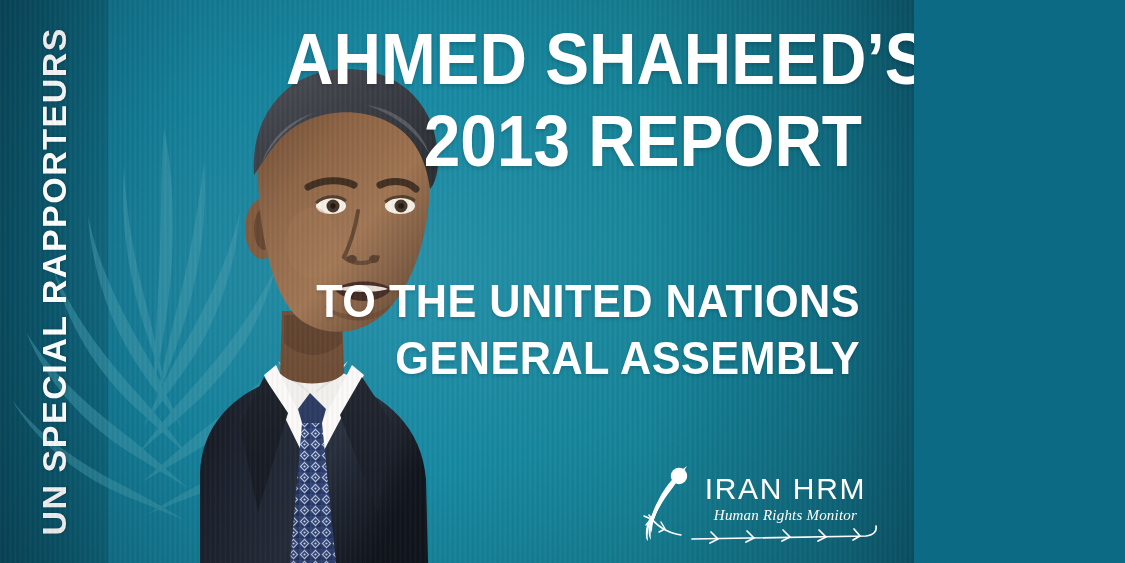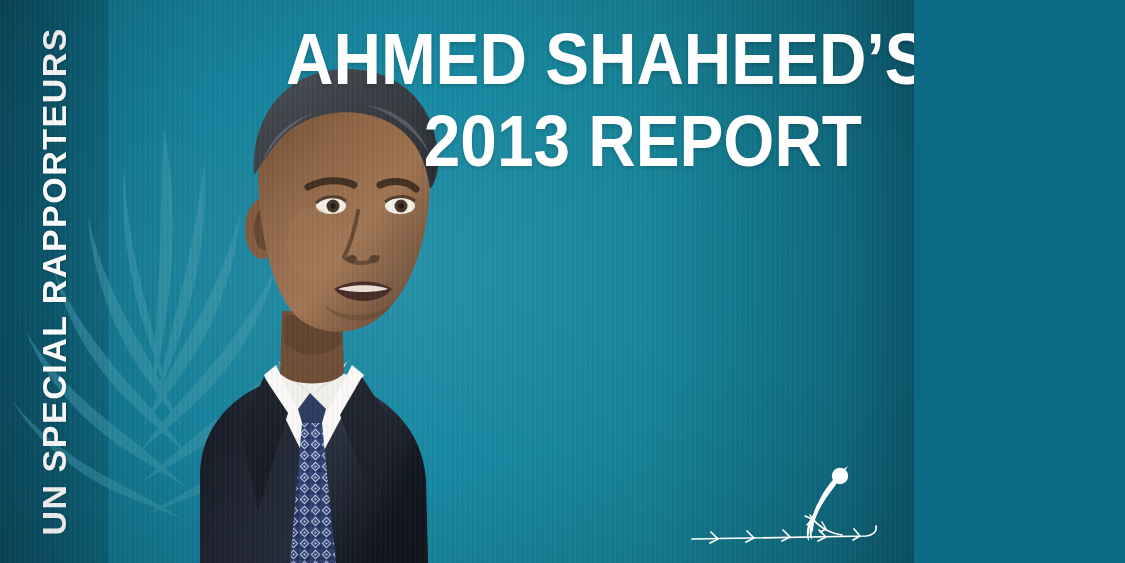--- a/index.html
+++ b/index.html
@@ -295,36 +295,44 @@
   </svg>
 
   <div class="texture"></div>
   <div class="vignette"></div>
 
   <div class="headline">
     <span class="line l1">AHMED SHAHEED’S</span>
     <span class="line l2">2013 REPORT</span>
   </div>
 
+  <div class="subhead">
+    <span class="line s1">TO THE UNITED NATIONS</span>
+    <span class="line s2">GENERAL ASSEMBLY</span>
+  </div>
 
   <div class="logo">
     <svg class="logo-mark" viewBox="0 0 60 78" aria-hidden="true">
       <g fill="#ffffff">
         <circle cx="38" cy="13" r="8.2"></circle>
         <path d="M46 3 C36 10 25 22 18 36 C14 44 12 52 12 58 C15 50 20 40 27 31 C33 23 40 13 46 3 Z"></path>
         <path d="M30 24 C21 31 14 41 11 52 C9 59 9 65 11 70 C11 62 13 53 18 45 C21 39 26 31 30 24 Z"></path>
         <path d="M22 36 C14 44 9 54 8 64 C7 70 8 74 10 77 C9 70 10 62 14 54 C16 48 19 41 22 36 Z"></path>
         <path d="M14 48 C7 56 4 65 5 73 C5 76 6 77 7 78 C6 72 7 65 10 58 C11 54 13 50 14 48 Z"></path>
       </g>
       <g stroke="#ffffff" stroke-width="1.5" fill="none" stroke-linecap="round">
         <path d="M8 52 C14 62 26 70 40 72"></path>
         <path d="M10 56 L3 53 M10 56 L5 62"></path>
         <path d="M24 66 L20 59 M24 66 L18 69"></path>
       </g>
     </svg>
+    <div class="logo-text">
+      <span class="logo-name">IRAN HRM</span>
+      <span class="logo-tag">Human Rights Monitor</span>
+    </div>
   </div>
 
   <svg class="logo-wire" viewBox="0 0 190 26" aria-hidden="true">
     <g stroke="#ffffff" stroke-width="1.7" fill="none" stroke-linecap="round">
       <path d="M2 16 L176 13 C184 12 187 8 186 3"></path>
       <path d="M28 16 L21 9 M28 16 L20 20"></path>
       <path d="M64 15 L57 8 M64 15 L56 19"></path>
       <path d="M100 14 L93 7 M100 14 L92 18"></path>
       <path d="M136 14 L129 7 M136 14 L128 18"></path>
       <path d="M170 13 L164 6 M170 13 L163 17"></path>

